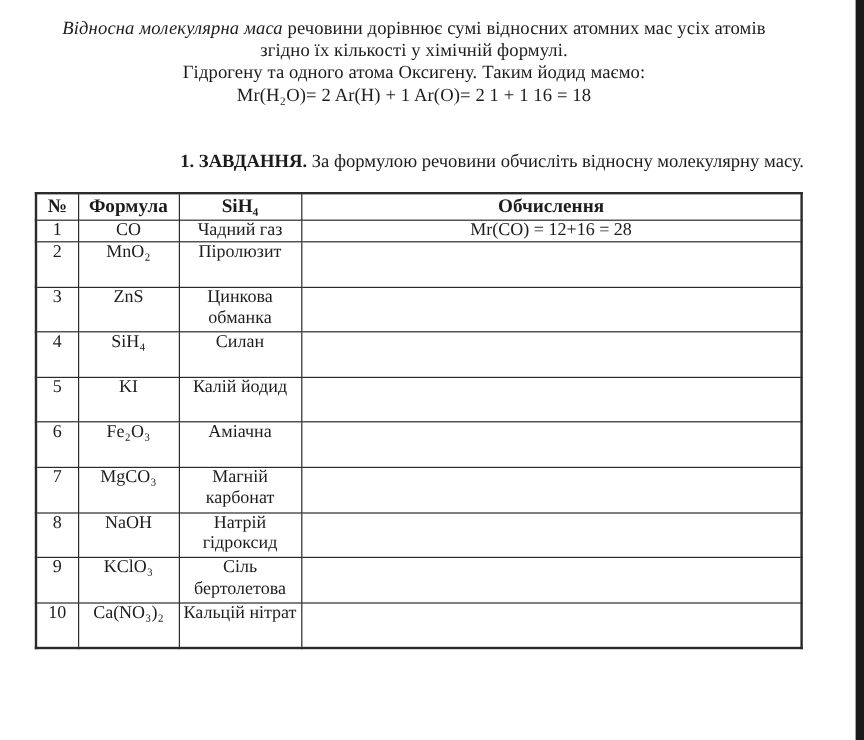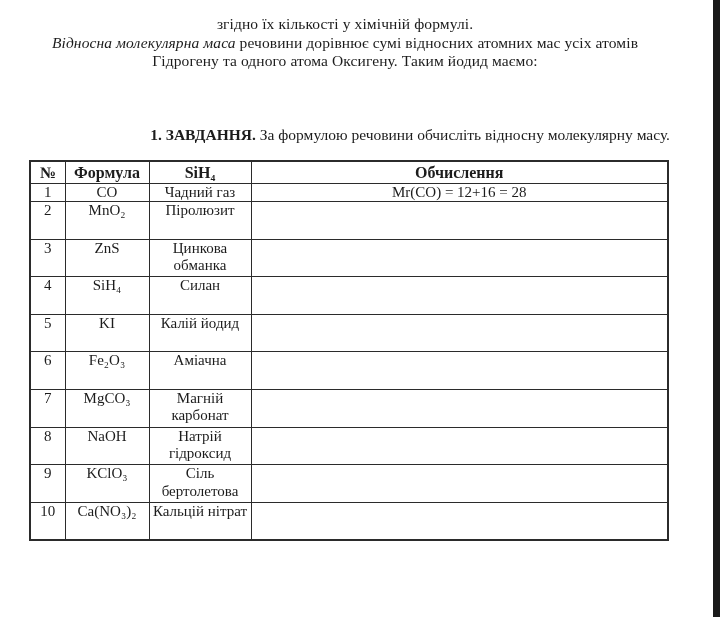--- a/index.html
+++ b/index.html
@@ -78,23 +78,24 @@
   }
   tr.r-first td { height: 17px; line-height: 16.5px; }
   tr.r-tall td { height: 36.6px; }
 </style>
 </head>
 <body>
 
 <div class="page">
 
   <div class="intro">
+    <div class="line"><span class="it">Відносна молекулярна маса</span><span> речовини дорівнює сумі відносних атомних мас усіх атомів</span></div>
     <div class="line">згідно їх кількості у хімічній формулі.</div>
-    <div class="line"><span class="it">Відносна молекулярна маса</span><span> речовини дорівнює сумі відносних атомних мас усіх атомів</span></div>
     <div class="line">Гідрогену та одного атома Оксигену. Таким йодид маємо:</div>
+    <div class="line">Mr(H₂O)= 2 Ar(H) + 1 Ar(O)= 2 1 + 1 16 = 18</div>
   </div>
 
   <div class="task">
     <span class="b">1. ЗАВДАННЯ.</span><span> За формулою речовини обчисліть відносну молекулярну масу.</span>
   </div>
 
   <table class="sheet">
     <colgroup>
         <col class="c0">
         <col class="c1">

